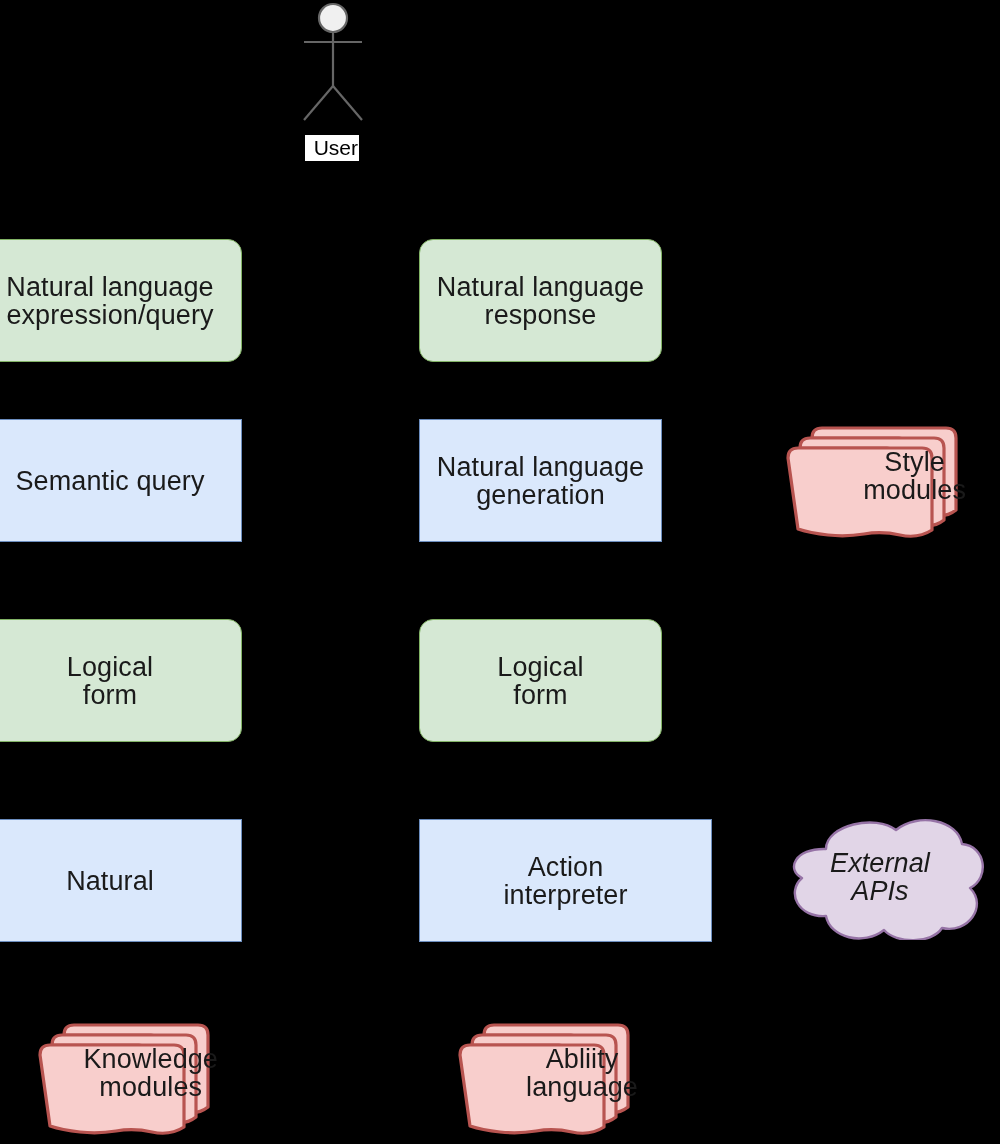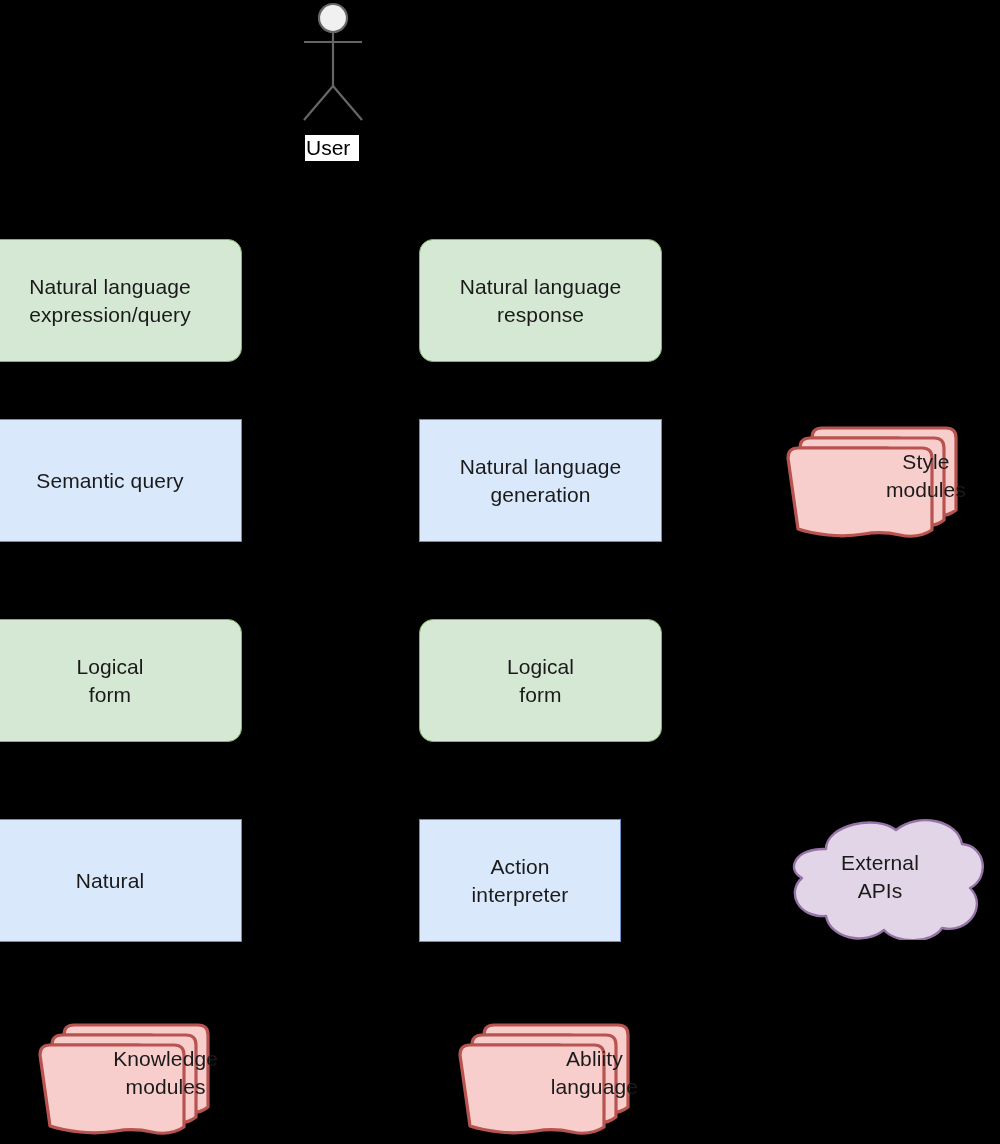--- a/index.html
+++ b/index.html
@@ -27,21 +27,21 @@
     position: absolute;
     box-sizing: border-box;
     display: flex;
     align-items: center;
     justify-content: center;
     text-align: center;
   }
 
   .node-label {
     font-family: "Liberation Sans", sans-serif;
-    font-size: 21px;
+    font-size: 27px;
     line-height: 28px;
     color: #1a1a1a;
     white-space: pre-line;
     letter-spacing: 0.1px;
   }
 
   
   .shape-green {
     background: #d5e8d4;
     border: 1.6px solid #82b366;
@@ -80,37 +80,39 @@
   }
   .shape-cloud svg {
     position: absolute;
     left: 0; top: 0;
     width: 100%;
     height: 100%;
   }
   .shape-cloud .node-label {
     position: relative;
     z-index: 2;
+    font-style: italic;
   }
 
   
   .actor {
     position: absolute;
   }
   .actor svg { display: block; }
   .actor-label {
     position: absolute;
     background: #ffffff;
     color: #000000;
     font-family: "Liberation Sans", sans-serif;
     font-size: 21px;
     line-height: 25px;
     padding: 0 1px;
     white-space: nowrap;
     overflow: hidden;
+    text-align: right;
   }
 </style>
 </head>
 <body>
 
 <div class="canvas">
 
   <div class="actor" style="left:298px; top:2px; width:70px; height:130px;">
     <svg width="70" height="130" viewBox="0 0 70 130" xmlns="http://www.w3.org/2000/svg">
       <circle cx="35" cy="16" r="14" fill="#f0f0f0" stroke="#666666" stroke-width="2.2"></circle>
@@ -159,21 +161,21 @@
 
   <div class="node shape-green" style="left:419px; top:619px; width:243px; height:123px;">
     <div class="node-label">Logical
 form</div>
   </div>
 
   <div class="node shape-blue" style="left:-22px; top:819px; width:264px; height:123px;">
     <div class="node-label">Natural</div>
   </div>
 
-  <div class="node shape-blue" style="left:419px; top:819px; width:202px; height:123px;text-align:center;">
+  <div class="node shape-blue" style="left:419px; top:819px; width:293px; height:123px;text-align:center;">
     <div class="node-label">Action
 interpreter</div>
   </div>
 
   <div class="node shape-cloud" style="left:772px; top:816px; width:216px; height:124px;">
     <svg viewBox="0 0 216 124" preserveAspectRatio="none" xmlns="http://www.w3.org/2000/svg">
       <path d="M 54 33
                C 54 9, 104 -2, 124 14
                C 146 -4, 186 4, 190 28
                C 214 30, 218 62, 198 72

